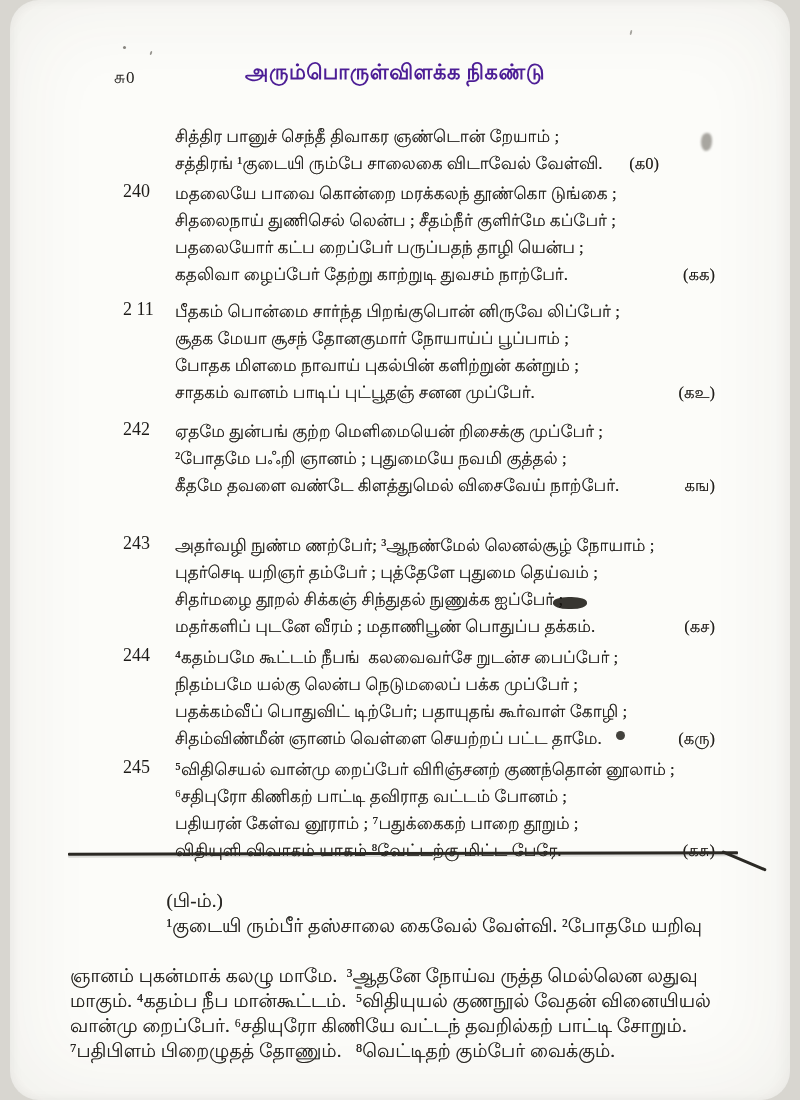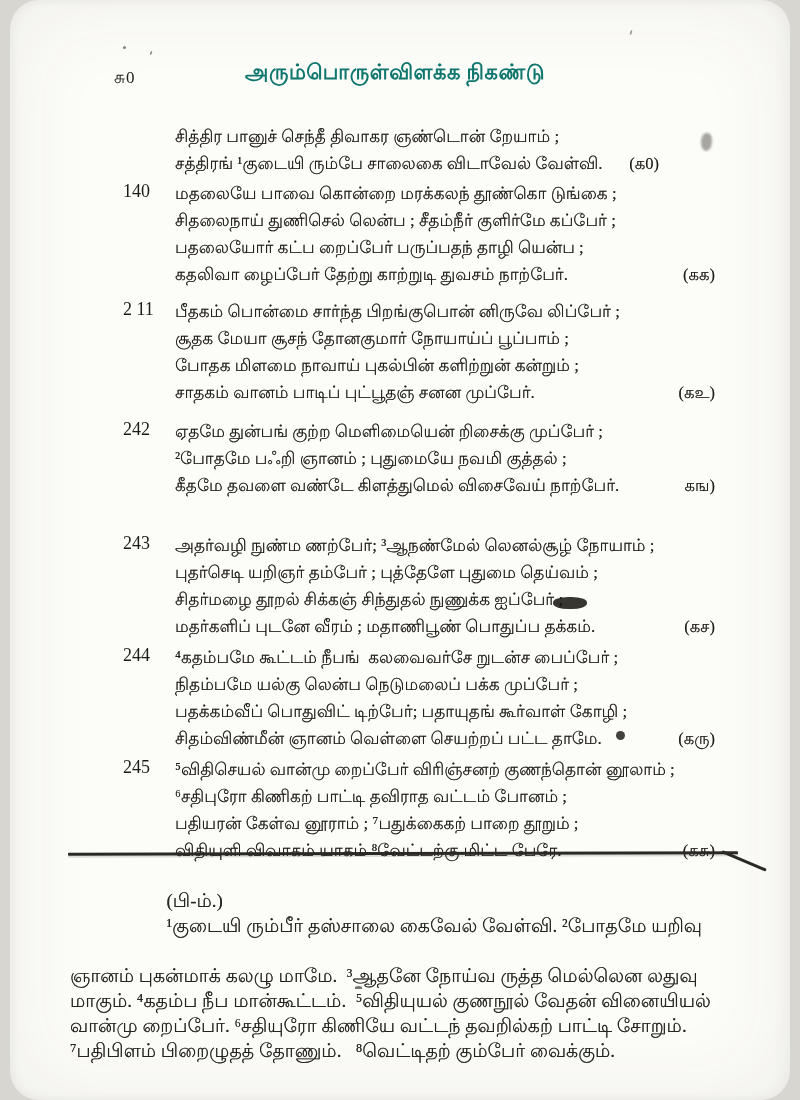--- a/index.html
+++ b/index.html
@@ -10,21 +10,21 @@
     overflow:hidden;
     font-family:"Liberation Serif","DejaVu Serif",serif;
     color:#211f1c;
     border-radius:29px;
   }
   .folio{
     position:absolute;left:104px;top:68px;font-size:17px;letter-spacing:1px;
   }
   .title{
     position:absolute;left:0;right:10px;top:60px;text-align:center;
-    font-size:21px;font-weight:700;letter-spacing:.5px;color:#0f766e;
+    font-size:21px;font-weight:700;letter-spacing:.5px;color:#4c1d95;
   }
   .verses{position:absolute;left:113px;top:0;width:592px;}
   .stanza{position:absolute;left:52px;width:540px;}
   .stanza .num{
     position:absolute;left:-52px;top:1px;font-size:18px;color:#1d1b18;
     font-family:"Liberation Serif",serif;white-space:pre;
   }
   .vline{
     font-size:17px;line-height:27px;white-space:pre-wrap;color:#221f1b;
     text-shadow:0 0 .4px rgba(30,28,24,.55);
@@ -78,21 +78,21 @@
 
     <div class="stanza s0">
       <div class="vline">சித்திர பானுச் செந்தீ திவாகர ஞண்டொன் றேயாம் ;</div>
       <div class="vline last">
         <span>சத்திரங் ¹குடையி ரும்பே சாலைகை விடாவேல் வேள்வி.</span>
         <span class="endmark inset">(க0)</span>
       </div>
     </div>
 
     <div class="stanza s1">
-      <span class="num">140</span>
+      <span class="num">240</span>
       <div class="vline">மதலையே பாவை கொன்றை மரக்கலந் தூண்கொ டுங்கை ;</div>
       <div class="vline">சிதலைநாய் துணிசெல் லென்ப ; சீதம்நீர் குளிர்மே கப்பேர் ;</div>
       <div class="vline">பதலையோர் கட்ப றைப்பேர் பருப்பதந் தாழி யென்ப ;</div>
       <div class="vline last">
         <span>கதலிவா ழைப்பேர் தேற்று காற்றுடி துவசம் நாற்பேர்.</span>
         <span class="endmark">(கக)</span>
       </div>
     </div>
 
     <div class="stanza s2">

